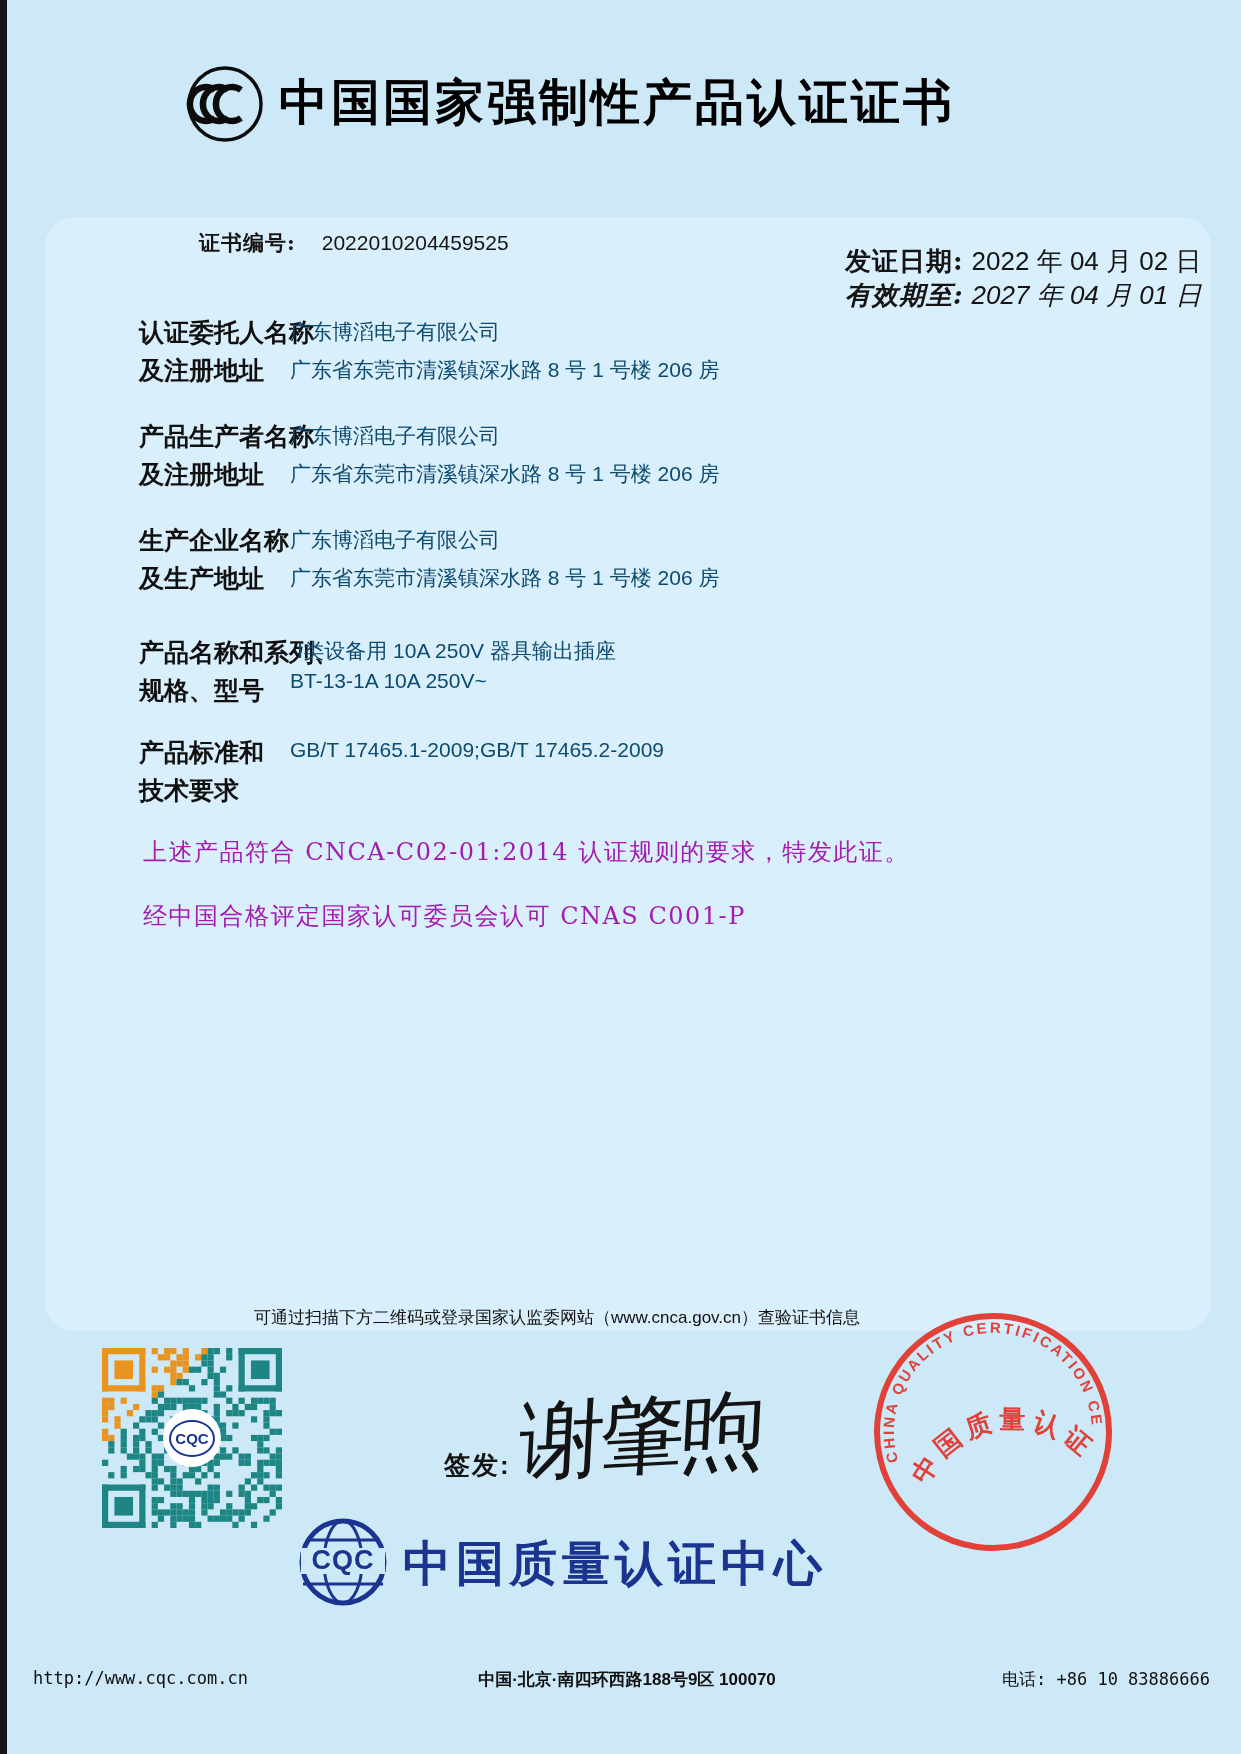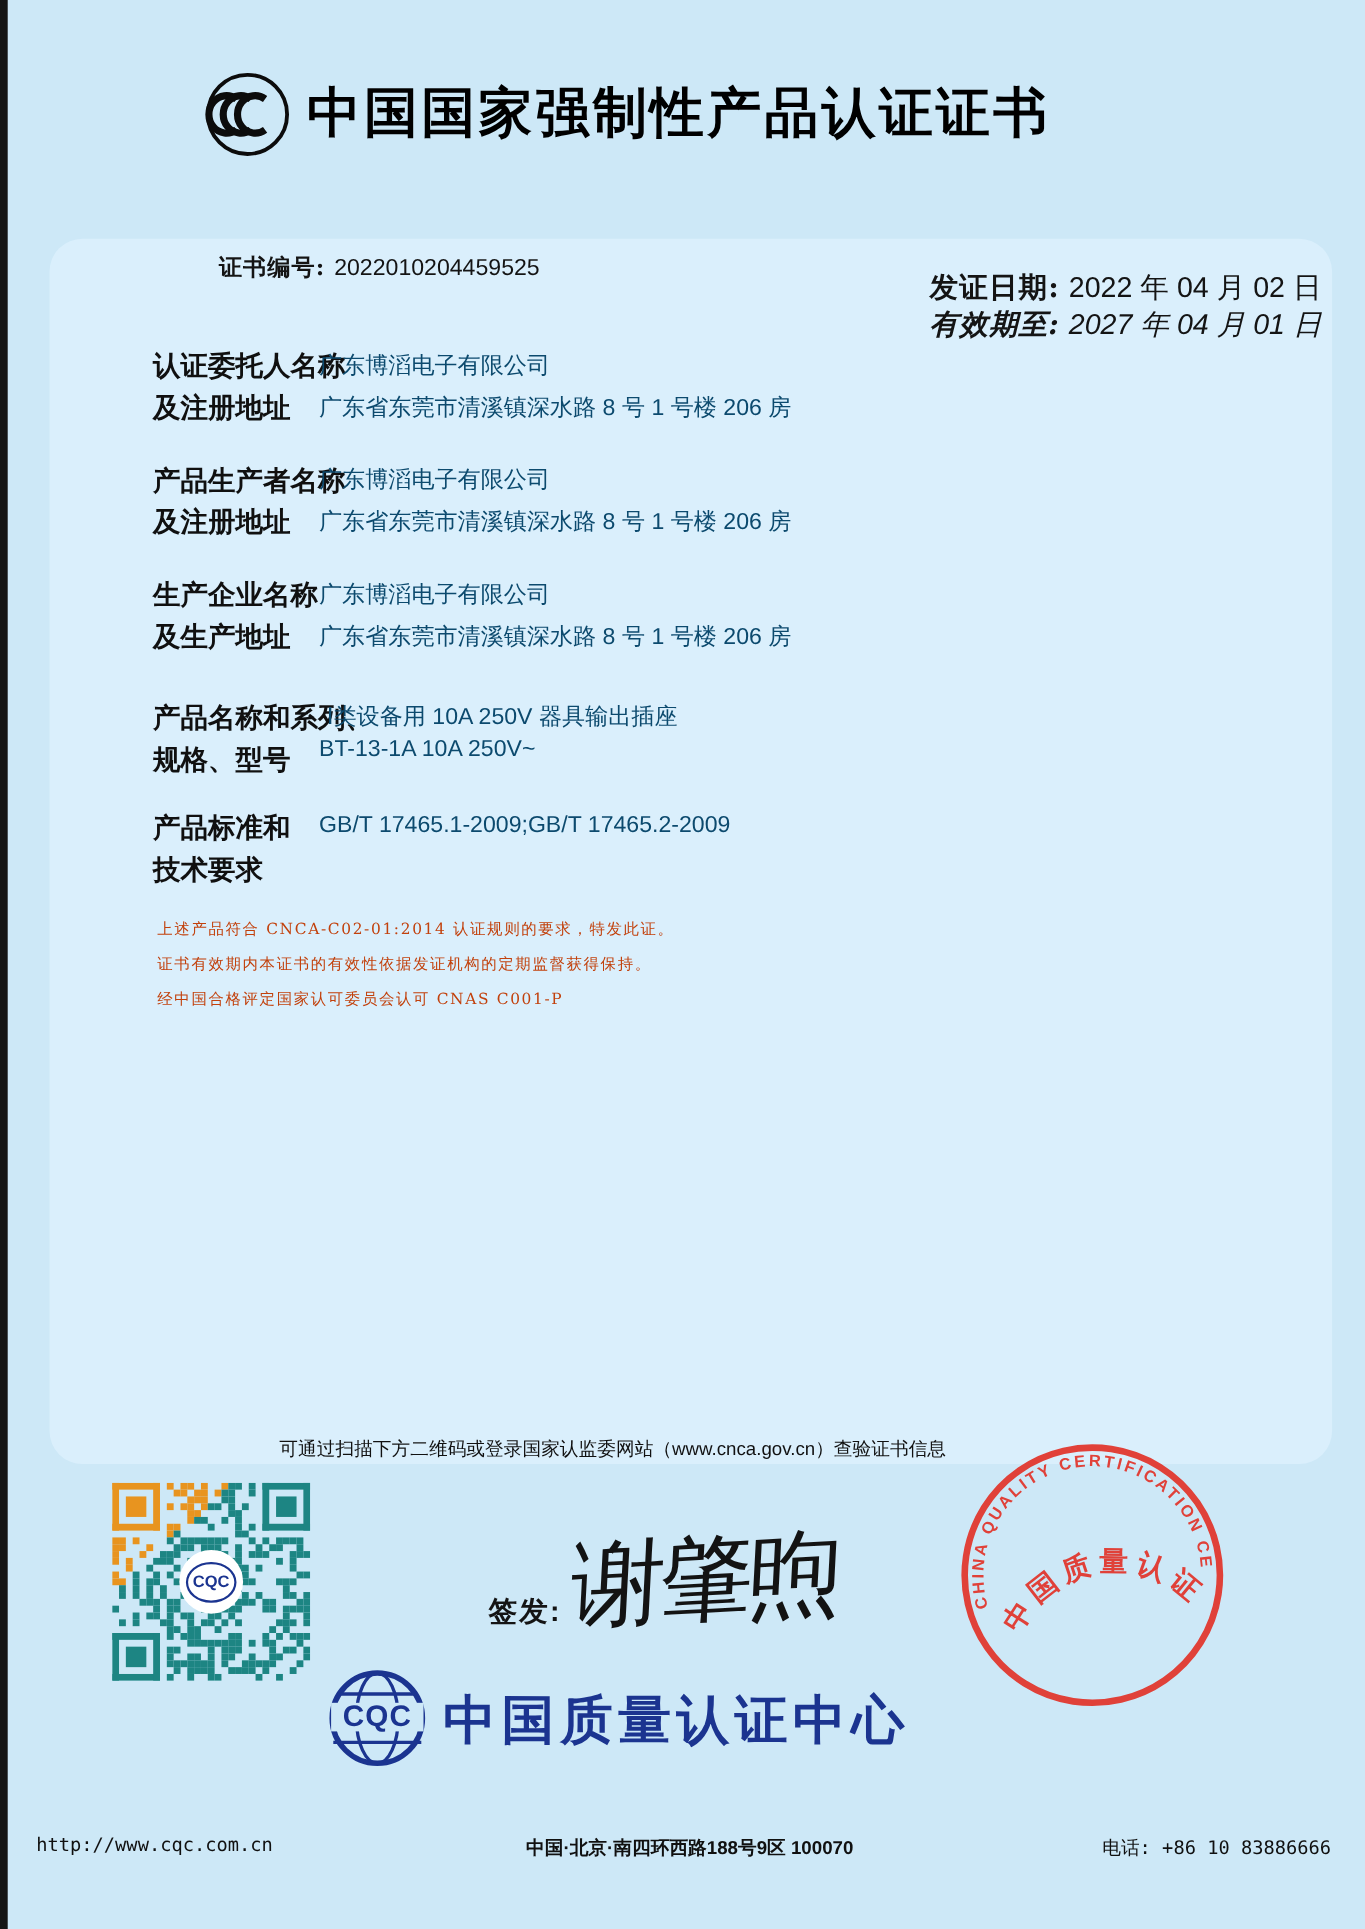--- a/index.html
+++ b/index.html
@@ -17,27 +17,27 @@
     color:#000000; font-family:"Liberation Sans", sans-serif; white-space:nowrap;
   }
   
   .panel{
     left:38px; top:217px; width:1166px; height:1114px;
     background:#daeffc; border-radius:30px;
   }
   .kai{font-family:"DejaVu Serif", serif;}
   .row-certnum{left:192px; top:229px; font-size:21px; white-space:nowrap;}
   .row-certnum .lbl{font-weight:700; letter-spacing:1px;}
-  .row-certnum .val{font-family:"Liberation Sans", sans-serif; margin-left:8px;}
+  .row-certnum .val{font-family:"Liberation Sans", sans-serif; margin-left:26px;}
   .row-date{left:838px; font-size:26px; white-space:nowrap;margin-top:12px;}
   .row-date .lbl{font-weight:700; letter-spacing:1px;}
   .row-date .val{font-family:"Liberation Sans", sans-serif; margin-left:8px;}
   .fld-lbl{left:132px; font-size:25px; font-weight:700; white-space:nowrap; color:#101010;}
   .fld-val{left:283px; font-size:21px; white-space:nowrap; color:#0c4a6e;}
-  .stmt{left:136px; width:700px; font-size:14px; letter-spacing:1.5px; color:#c2410c; white-space:nowrap;}
+  .stmt{left:136px; width:700px; font-size:24px; letter-spacing:1.5px; color:#a21caf; white-space:nowrap;}
   .verify{left:0; top:1306px; width:1100px; text-align:center; font-size:17px; color:#111;}
   
   .qr-wrap{left:95px; top:1348px; width:180px; height:180px;}
   .qr-center{
     position:absolute; left:61px; top:61px; width:58px; height:58px; border-radius:50%;
     background:#ffffff; display:flex; align-items:center; justify-content:center;
   }
   .sig-label{left:437px; top:1448px; font-size:26px; font-weight:700; letter-spacing:2px;}
   .sig-name{
     left:512px; top:1378px; font-size:86px; color:#131313;
@@ -98,21 +98,20 @@
   <div class="abs fld-lbl" style="top:636px;">产品名称和系列、</div>
   <div class="abs fld-val" style="top:637px; left:290px;">Ⅰ类设备用 10A 250V 器具输出插座</div>
   <div class="abs fld-val" style="top:669px;">BT-13-1A 10A 250V~</div>
   <div class="abs fld-lbl" style="top:674px;">规格、型号</div>
 
   <div class="abs fld-lbl" style="top:736px;">产品标准和</div>
   <div class="abs fld-val" style="top:738px;">GB/T 17465.1-2009;GB/T 17465.2-2009</div>
   <div class="abs fld-lbl" style="top:774px;">技术要求</div>
 
   <div class="abs stmt kai" style="top:836px;">上述产品符合 CNCA-C02-01:2014 认证规则的要求，特发此证。</div>
-  <div class="abs stmt kai" style="top:868px;">证书有效期内本证书的有效性依据发证机构的定期监督获得保持。</div>
   <div class="abs stmt kai" style="top:900px;">经中国合格评定国家认可委员会认可 CNAS C001-P</div>
 
   <div class="abs verify">可通过扫描下方二维码或登录国家认监委网站（www.cnca.gov.cn）查验证书信息</div>
 
   <div class="abs qr-wrap">
     <svg id="qr-svg" width="180" height="180" viewBox="0 0 180 180">
         <rect x="49.6551724137931" y="0" width="6.206896551724138" height="6.206896551724138" fill="#e8941f"></rect>
         <rect x="62.06896551724138" y="0" width="6.206896551724138" height="6.206896551724138" fill="#e8941f"></rect>
         <rect x="68.27586206896552" y="0" width="6.206896551724138" height="6.206896551724138" fill="#e8941f"></rect>
         <rect x="80.6896551724138" y="0" width="6.206896551724138" height="6.206896551724138" fill="#e8941f"></rect>

